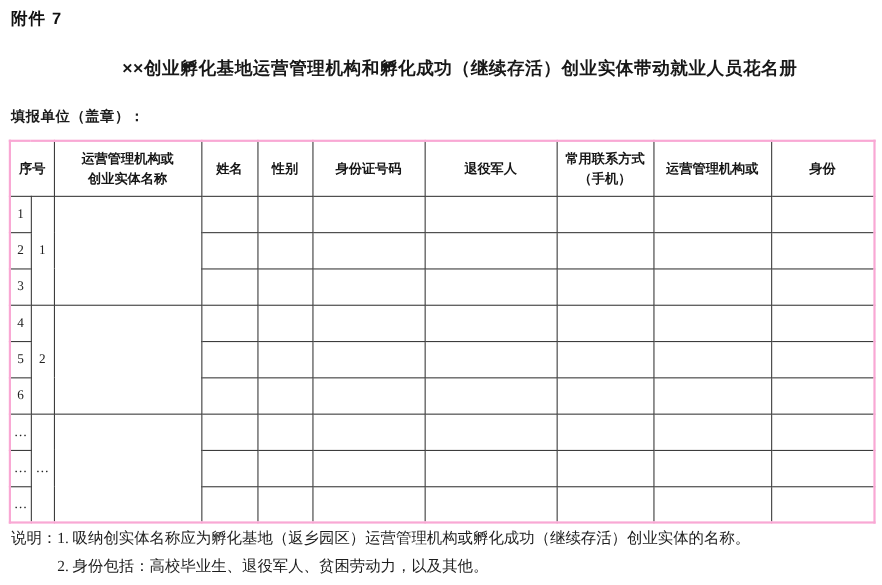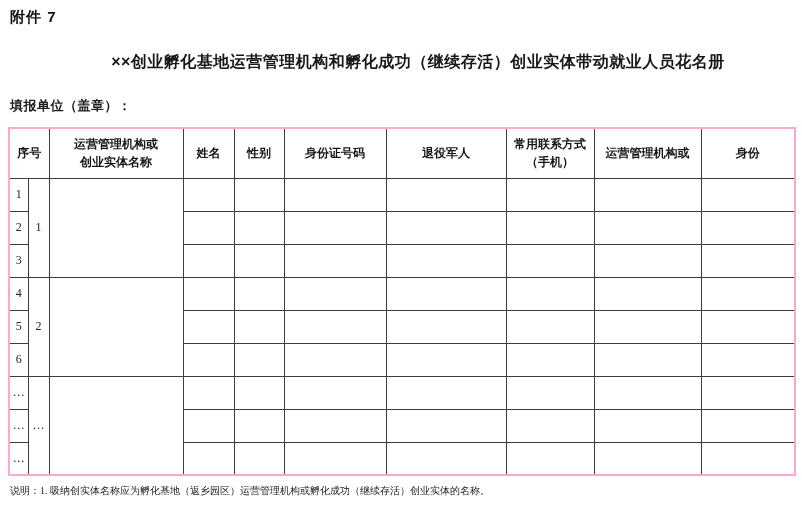--- a/index.html
+++ b/index.html
@@ -56,21 +56,21 @@
   .roster tbody tr { height: 33px; }
   .roster tbody td {
     font-size: 12px; color: #222;
     background: #fff;
   }
   .group-border { border-top: 1px solid #2a2a2a; }
 
   .notes {
     position: absolute; left: 10px; top: 478px; right: 6px;
     display: flex; align-items: flex-start;
-    font-size: 10px; line-height: 25px; color: #1c1c1c; justify-content: space-between;
+    font-size: 14px; line-height: 25px; color: #1c1c1c; justify-content: space-between;
   }
   .notes-label { white-space: nowrap; }
   .notes-items { flex: 1; }
 </style>
 </head>
 <body>
 
 <div class="page">
 
   <div class="attachment">附件 7</div>
@@ -209,16 +209,17 @@
         <td></td>
         <td></td>
       </tr>
     </tbody>
   </table>
 
   <div class="notes">
     <span class="notes-label">说明：</span>
     <div class="notes-items">
       <div>1. 吸纳创实体名称应为孵化基地（返乡园区）运营管理机构或孵化成功（继续存活）创业实体的名称。</div>
+      <div>2. 身份包括：高校毕业生、退役军人、贫困劳动力，以及其他。</div>
     </div>
   </div>
 
 </div>
 
 </body></html>

